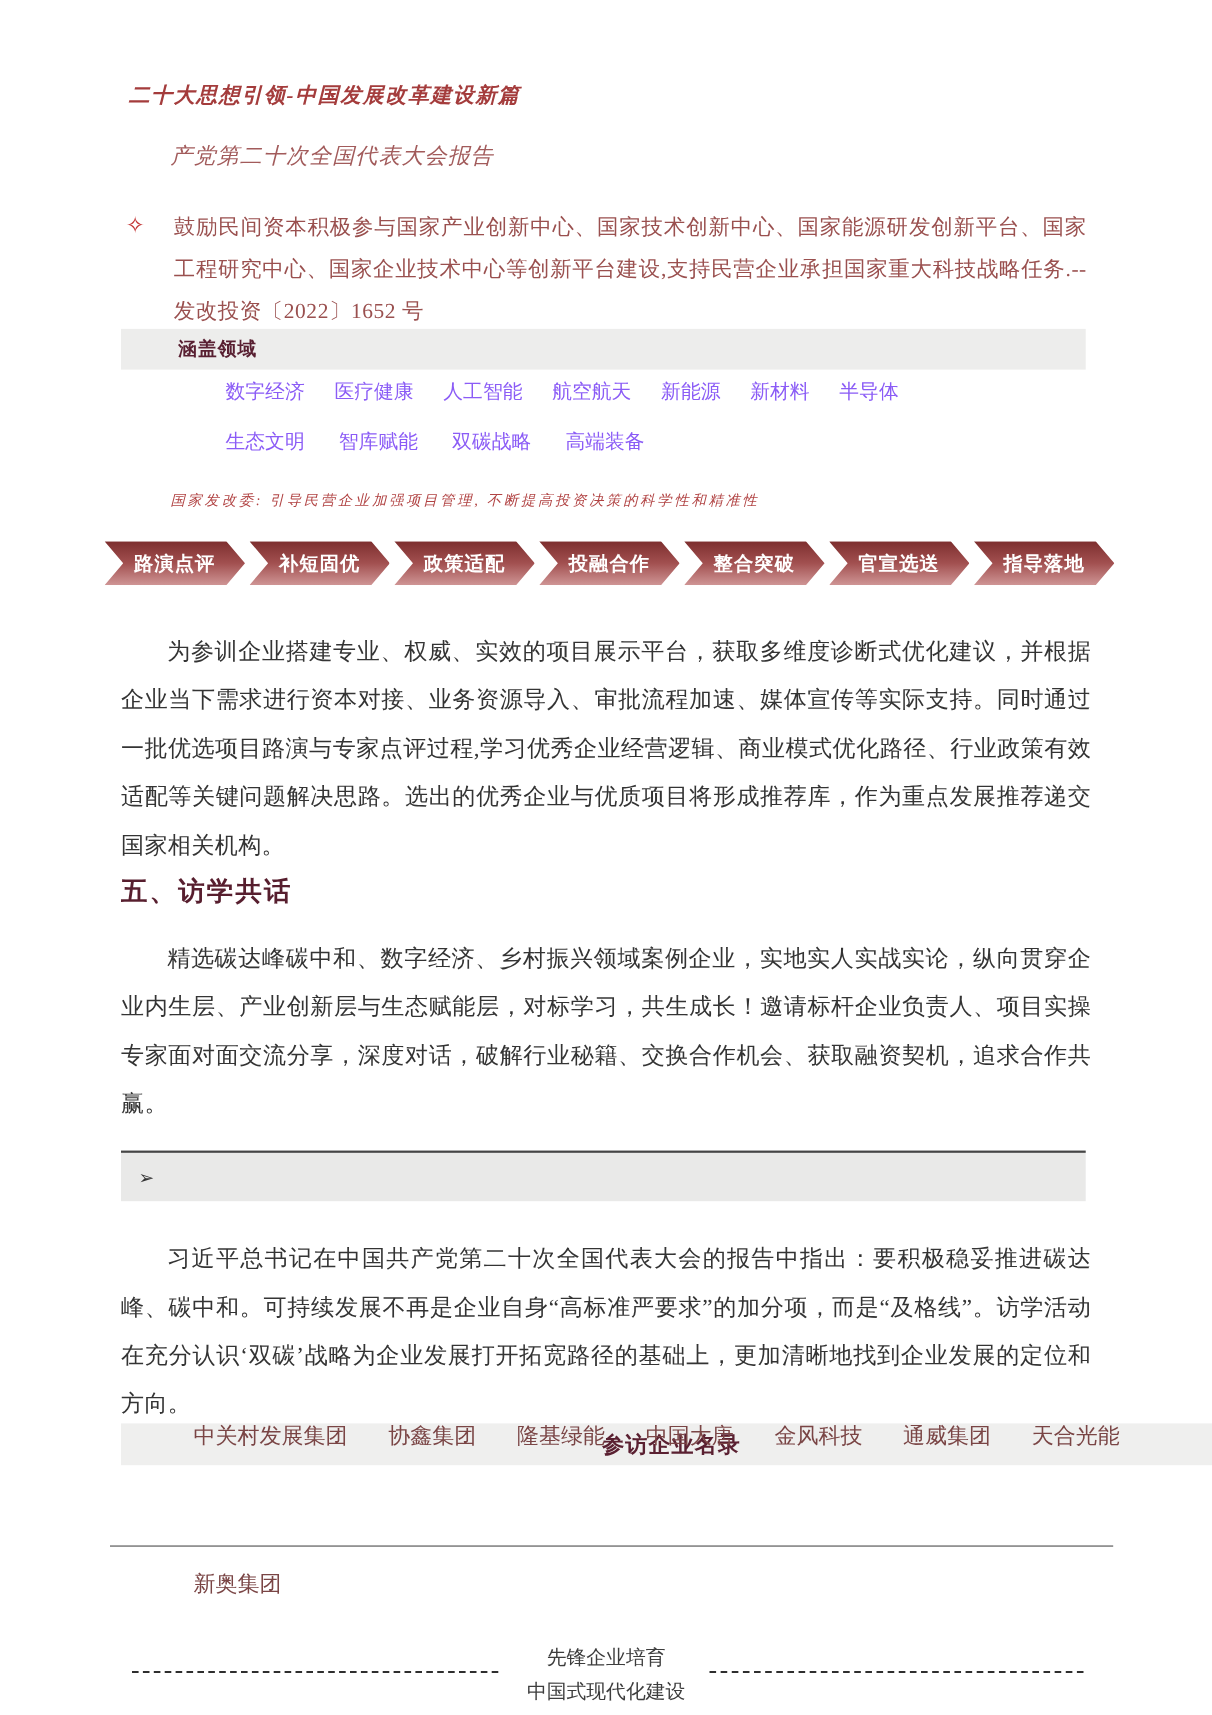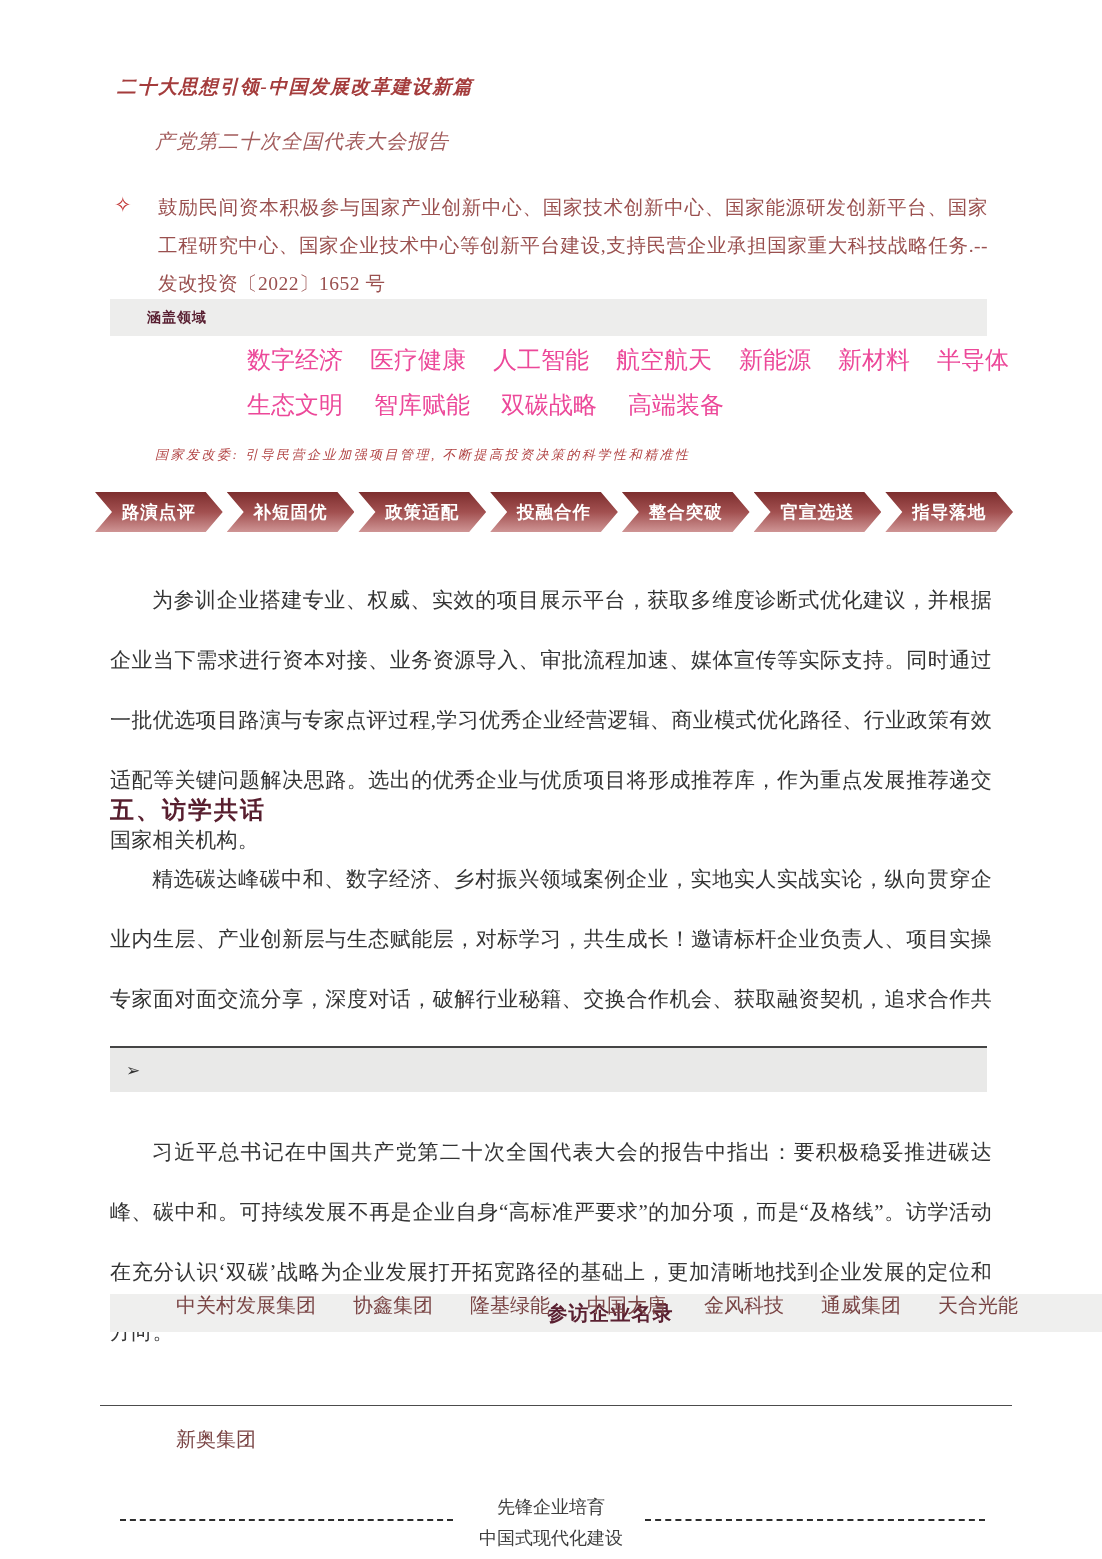--- a/index.html
+++ b/index.html
@@ -14,40 +14,40 @@
   
   .doc-header{left:117px;top:74px;font-size:19px;color:#a43c3c;font-style:italic;letter-spacing:1.5px;font-weight:600;}
   .doc-subtitle{left:155px;top:128px;font-size:20px;color:#a25b5b;letter-spacing:1px;font-style:italic;}
 
   
   .quote-icon{left:114px;top:193px;font-size:21px;color:#c23434;}
   .quote-text{left:158px;top:189px;width:830px;font-size:19.5px;line-height:38px;color:#9a504f;text-align:justify;letter-spacing:0.5px;}
 
   
   .coverage-bar{left:110px;top:299px;width:877px;height:37px;background:#ededec;}
-  .coverage-title{padding-left:37px;line-height:37px;font-size:14px;font-weight:bold;color:#581f31;letter-spacing:1px;}
-  .coverage-row{left:205px;display:flex;font-size:24px;color:#ec4899;margin-left:42px;}
+  .coverage-title{padding-left:37px;line-height:37px;font-size:17px;font-weight:bold;color:#581f31;letter-spacing:1px;margin-left:15px;}
+  .coverage-row{left:205px;display:flex;font-size:18px;color:#8b5cf6;}
   .coverage-row-1{top:344px;gap:27px;}
   .coverage-row-2{top:389px;gap:31px;}
 
   
   .ndrc-note{left:155px;top:446px;font-size:13px;color:#b14343;font-style:italic;letter-spacing:2.5px;}
 
   
   .banner{left:95px;top:492px;width:918px;height:40px;display:flex;gap:4px;}
   .chev{
     flex:1;display:flex;align-items:center;justify-content:center;
     clip-path:polygon(0 0, calc(100% - 17px) 0, 100% 50%, calc(100% - 17px) 100%, 0 100%, 17px 50%);
     background:linear-gradient(180deg,#7d2e2e 0%,#a25050 50%,#cf9595 100%);
     color:#ffffff;font-weight:bold;font-size:17.5px;letter-spacing:1px;
     font-family:"Liberation Sans", sans-serif;
   }
 
   
-  .body-par{width:882px;font-size:21px;line-height:60px;color:#343434;text-align:justify;text-indent:2em;letter-spacing:0.3px;}
+  .body-par{width:882px;font-size:21px;line-height:44px;color:#343434;text-align:justify;text-indent:2em;letter-spacing:0.3px;}
   .par-roadshow{left:110px;top:570px;}
   .par-visit{left:110px;top:849px;}
   .par-carbon{left:110px;top:1122px;}
 
   
   .section-heading{left:110px;top:794px;font-size:24px;font-weight:bold;color:#571e2e;letter-spacing:2px;}
 
   
   .theme-bar{left:110px;top:1046px;width:877px;height:46px;background:#e9e9e8;border-top:2px solid #454545;display:flex;align-items:center;box-sizing:border-box;padding-left:16px;}
   .theme-arrow{font-size:17px;color:#333333;margin-right:36px;font-family:"Liberation Sans", sans-serif;}

